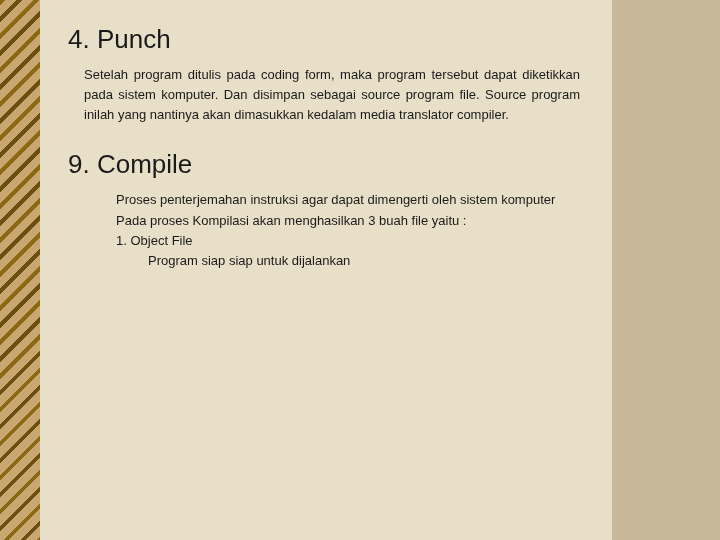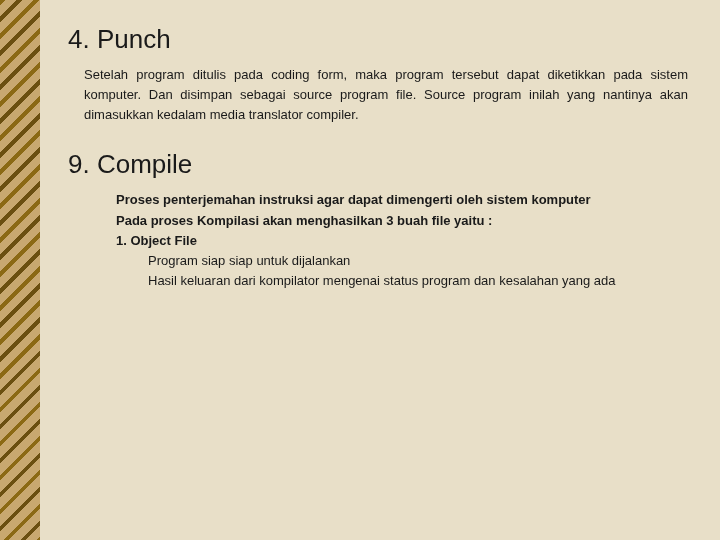--- a/index.html
+++ b/index.html
@@ -10,21 +10,21 @@
 
     body {
       width: 720px;
       height: 540px;
       overflow: hidden;
       font-family: Arial, sans-serif;
       background-color: #c8b89a;
     }
 
     .page {
-      width: 720px;
+      width: 612px;
       height: 540px;
       display: flex;
       align-items: stretch;
     }
 
     .left-border {
       width: 40px;
       background: repeating-linear-gradient(
         135deg,
         #8B6914,
@@ -64,21 +64,20 @@
       font-size: 13px;
       color: #1a1a1a;
       line-height: 1.55;
       text-align: justify;
       padding-left: 16px;
     }
 
     .indent-1 {
       padding-left: 32px;
       display: block;
-      font-weight: bold;
     }
 
     .indent-2 {
       padding-left: 64px;
       display: block;
     }
   </style>
 </head>
 <body>
 
@@ -93,18 +92,17 @@
       </div>
     </div>
 
     <div class="section">
       <h2 class="section-title">9. Compile</h2>
       <div class="section-body">
         <span class="indent-1">Proses penterjemahan instruksi agar dapat dimengerti oleh sistem komputer</span>
         <span class="indent-1">Pada proses Kompilasi akan menghasilkan 3 buah file yaitu :</span>
         <span class="indent-1">1. Object File</span>
         <span class="indent-2">Program siap siap untuk dijalankan</span>
-        <span class="indent-2">Hasil keluaran dari kompilator mengenai status program dan kesalahan yang ada</span>
       </div>
     </div>
 
   </div>
 </div>
 
 </body></html>

